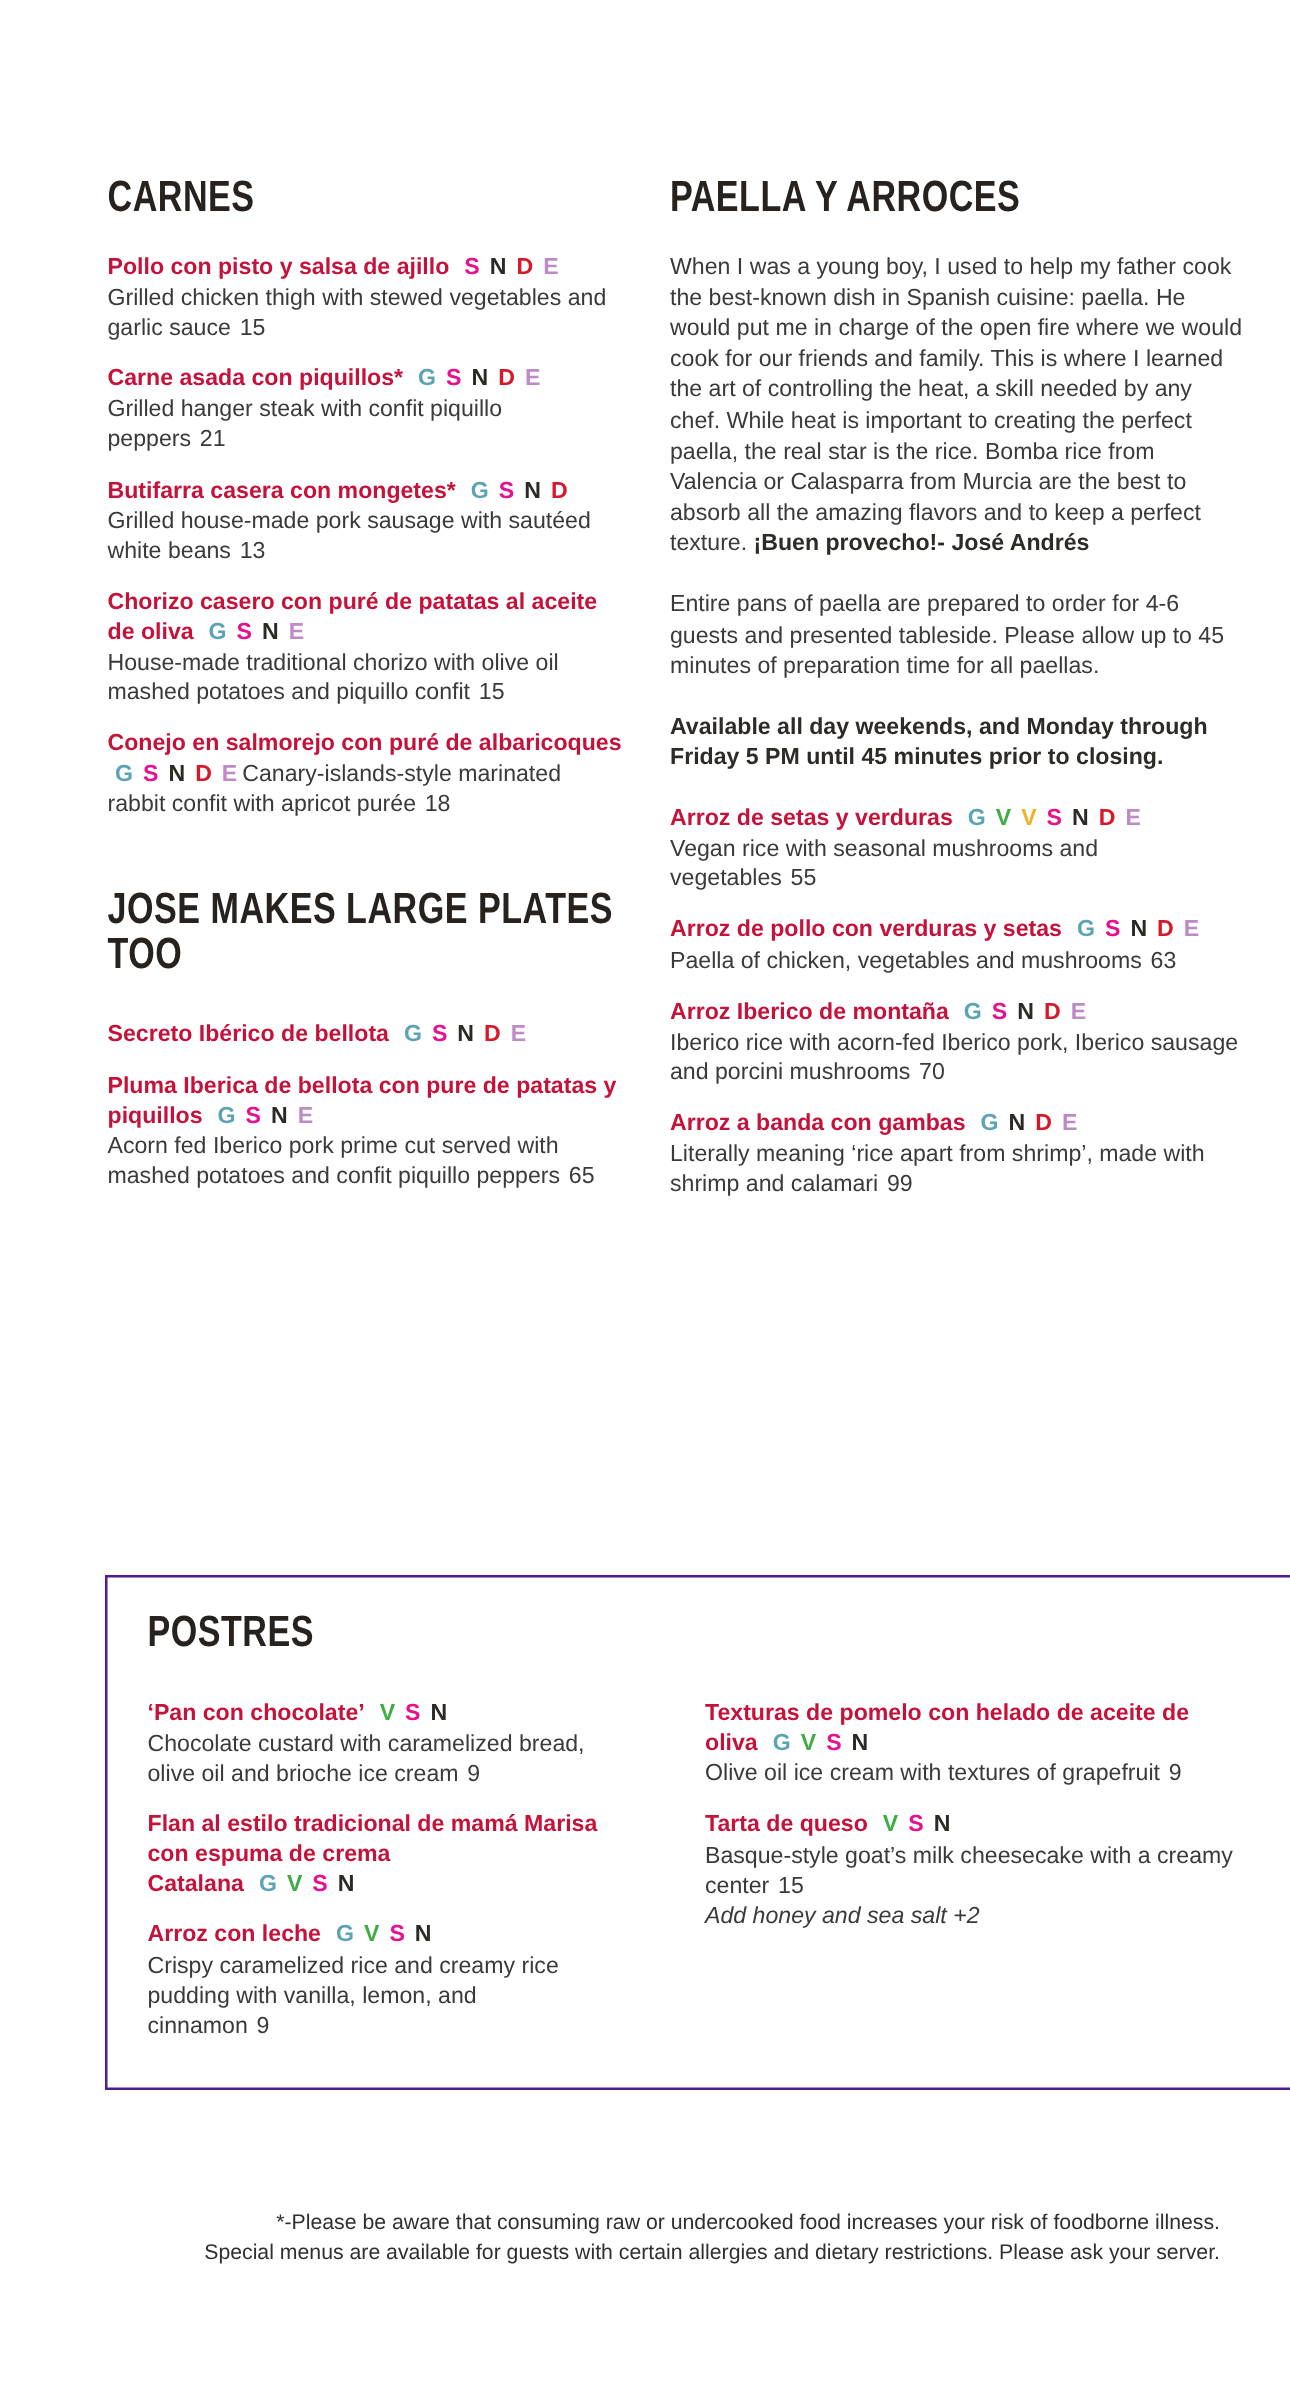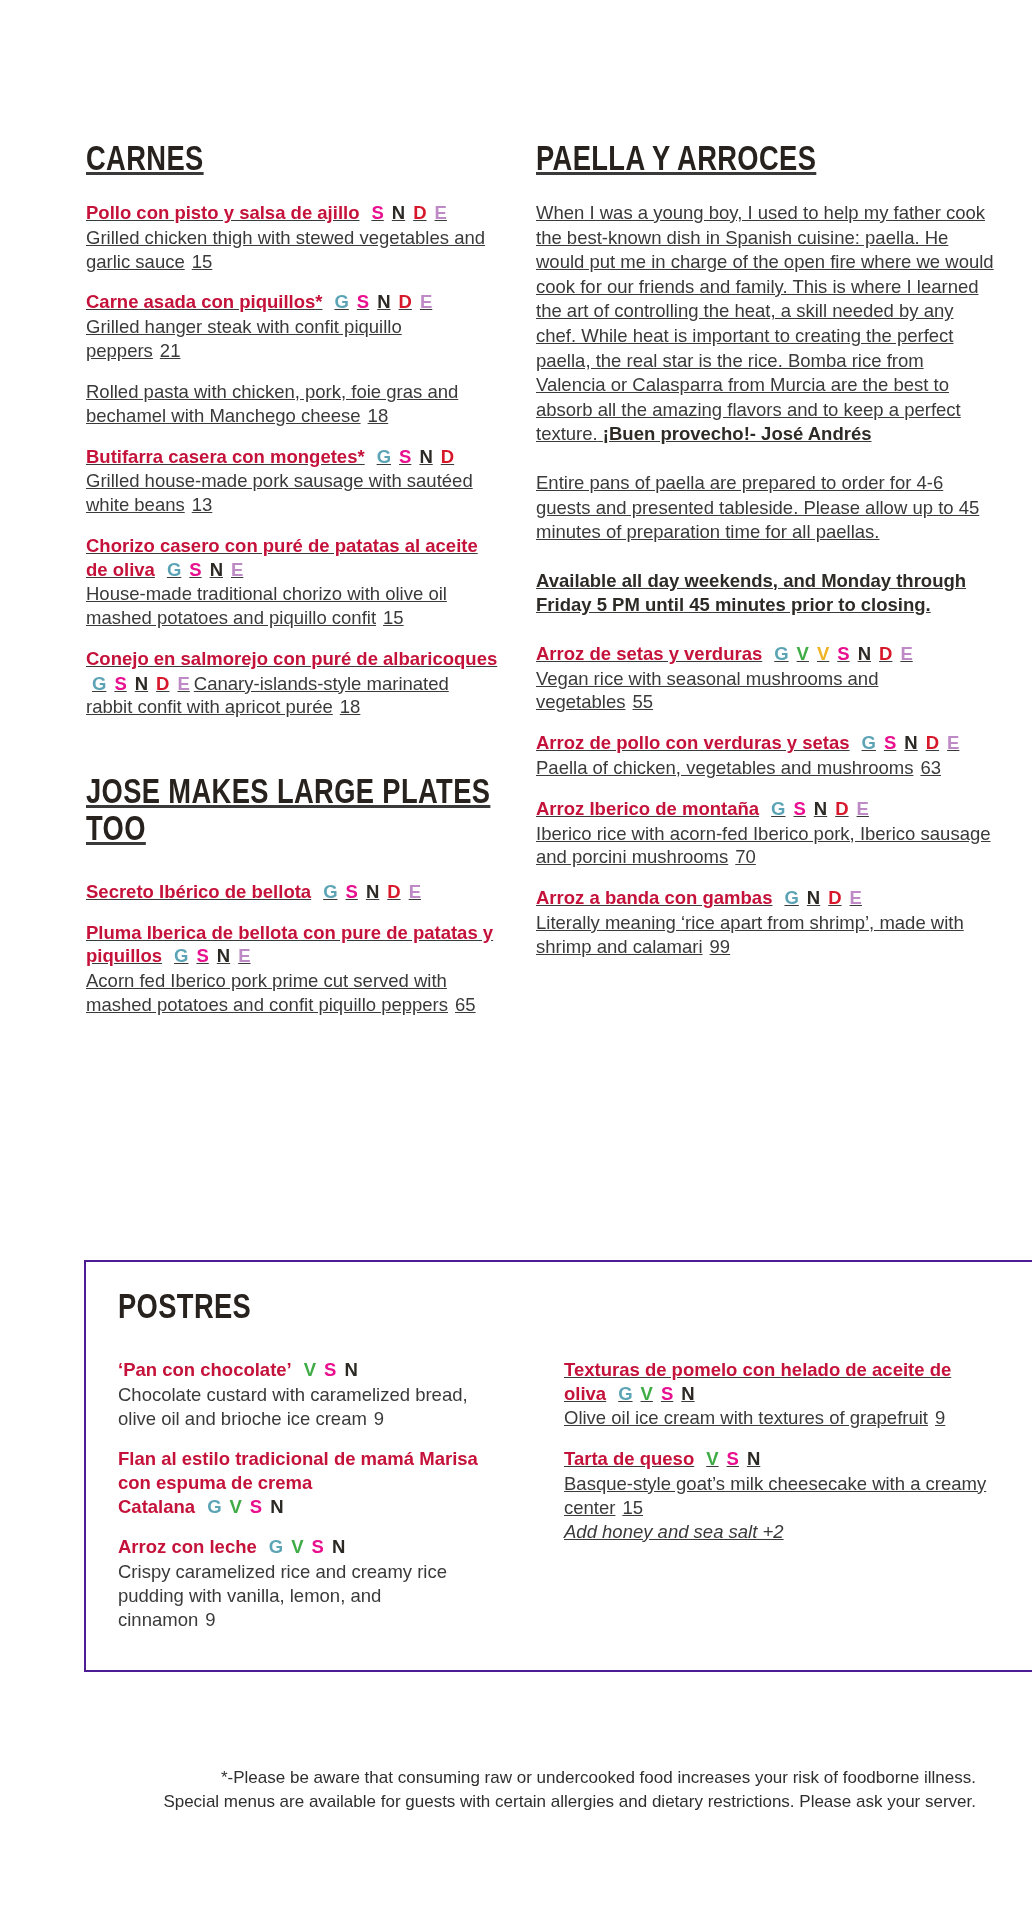--- a/index.html
+++ b/index.html
@@ -1,20 +1,20 @@
 <!DOCTYPE html>
 <html><head>
 <meta charset="utf-8">
 <style>
   html,body{margin:0;padding:0;background:#ffffff;}
   .page{
     position:relative; width:1032px; height:1920px; background:#ffffff;
     font-family:"Liberation Sans", sans-serif; color:#3a3a3a; overflow:hidden;
   }
-  .col{position:absolute; top:140px;text-decoration:underline;}
+  .col{position:absolute; top:140px;}
   .col-left{left:86px; width:412px;}
   .col-right{left:536px; width:462px;}
 
   .sec-header{
     font-family:"Liberation Sans", sans-serif;
     font-weight:900; font-size:35px; line-height:1.0; color:#27221e;
     transform:scaleX(0.78); transform-origin:left top;
     white-space:pre; letter-spacing:0.5px; margin:0 0 26px 0;
   }
   .jose{margin-top:54px; margin-bottom:34px; line-height:1.04;}
@@ -32,21 +32,21 @@
   .body-text{margin:0 0 24px 0; font-size:18.5px; line-height:1.33; color:#3a3a3a;}
   .bold, .body-text.bold{font-weight:700; color:#2e2b27;}
 
   .postres-box{
     position:absolute; left:84px; top:1260px; width:983px; height:412px;
     border:2px solid #4c1d95; box-sizing:border-box; background:#ffffff;
   }
   .postres-h{position:absolute; left:32px; top:26px; margin:0;}
   .postres-cols{position:absolute; left:32px; top:96px; display:flex; gap:86px;}
   .pcol{width:360px;}
-  .pcol-r{width:436px;text-decoration:underline;}
+  .pcol-r{width:436px;}
 
   .footer{position:absolute; left:86px; top:1766px; width:890px; font-size:17px; line-height:1.4; color:#2f2f2f;}
   .footer p{margin:0;text-align:right;}
 </style>
 </head>
 <body>
 
 <div class="page">
 
   <div class="col col-left">
@@ -54,21 +54,20 @@
     <div>
         <div class="dish">
           <p class="dish-title">Pollo con pisto y salsa de ajillo<span class="codes"><span class="code" style="color: rgb(232, 16, 143);">S</span><span class="code" style="color: rgb(45, 42, 38);">N</span><span class="code" style="color: rgb(215, 24, 42);">D</span><span class="code" style="color: rgb(190, 138, 198);">E</span></span></p>
           <p class="dish-desc">Grilled chicken thigh with stewed vegetables and garlic sauce<span class="price">15</span></p>
         </div>
         <div class="dish">
           <p class="dish-title">Carne asada con piquillos*<span class="codes"><span class="code" style="color: rgb(92, 164, 181);">G</span><span class="code" style="color: rgb(232, 16, 143);">S</span><span class="code" style="color: rgb(45, 42, 38);">N</span><span class="code" style="color: rgb(215, 24, 42);">D</span><span class="code" style="color: rgb(190, 138, 198);">E</span></span></p>
           <p class="dish-desc">Grilled hanger steak with confit piquillo peppers<span class="price">21</span></p>
         </div>
         <div class="dish">
-          <p class="dish-desc">Rolled pasta with chicken, pork, foie gras and bechamel with Manchego cheese<span class="price">18</span></p>
         </div>
         <div class="dish">
           <p class="dish-title">Butifarra casera con mongetes*<span class="codes"><span class="code" style="color: rgb(92, 164, 181);">G</span><span class="code" style="color: rgb(232, 16, 143);">S</span><span class="code" style="color: rgb(45, 42, 38);">N</span><span class="code" style="color: rgb(215, 24, 42);">D</span></span></p>
           <p class="dish-desc">Grilled house-made pork sausage with sautéed white beans<span class="price">13</span></p>
         </div>
         <div class="dish">
           <p class="dish-title">Chorizo casero con puré de patatas al aceite de oliva<span class="codes"><span class="code" style="color: rgb(92, 164, 181);">G</span><span class="code" style="color: rgb(232, 16, 143);">S</span><span class="code" style="color: rgb(45, 42, 38);">N</span><span class="code" style="color: rgb(190, 138, 198);">E</span></span></p>
           <p class="dish-desc">House-made traditional chorizo with olive oil mashed potatoes and piquillo confit<span class="price">15</span></p>
         </div>
         <div class="dish">

